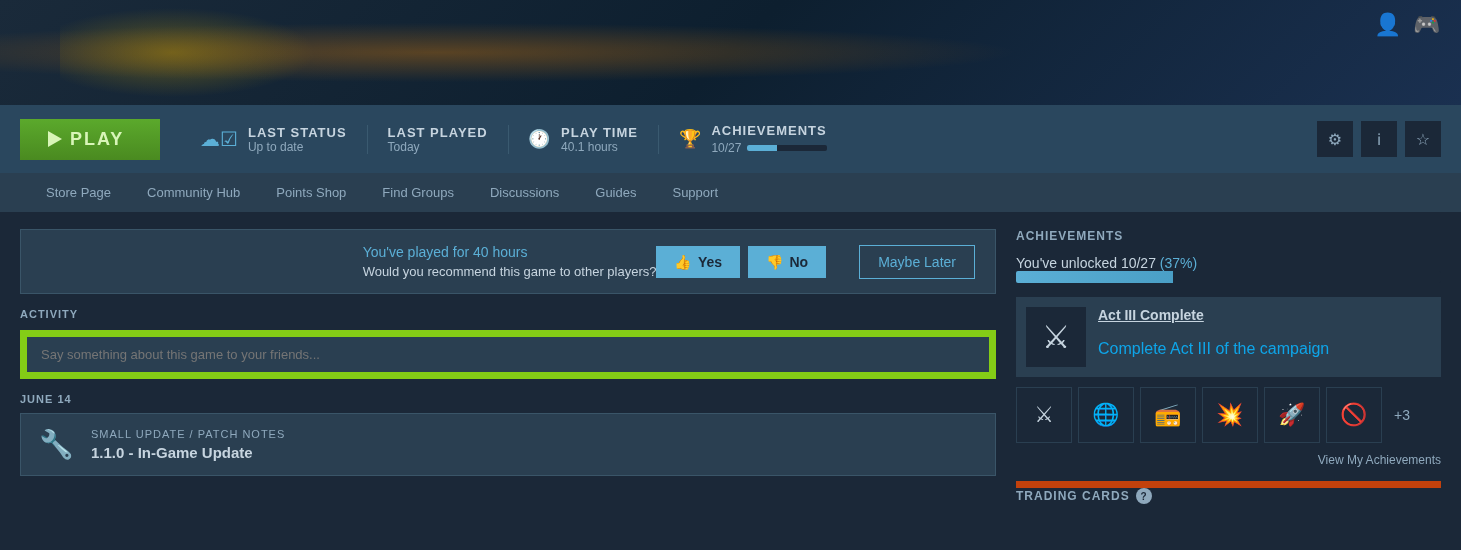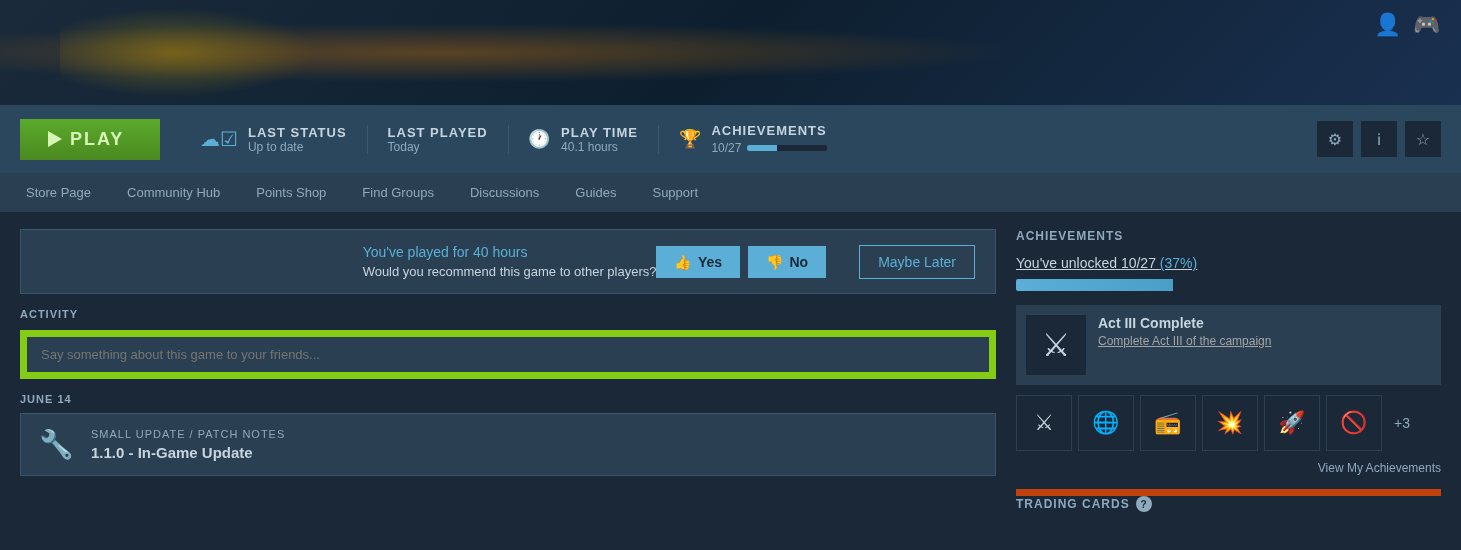--- a/index.html
+++ b/index.html
@@ -137,21 +137,21 @@
       justify-content: center;
       font-size: 16px;
     }
 
     
     .nav-bar {
       background: #2a3f51;
       display: flex;
       align-items: flex-start;
       height: 40px;
-      padding: 0 8px;
+      padding: 0 28px;
       border-bottom: 1px solid #1b2838;
     }
     .nav-item {
       color: #8fa9bd;
       font-size: 13px;
       padding: 0 18px;
       height: 100%;
       display: flex;
       align-items: center;
       cursor: pointer;
@@ -295,22 +295,20 @@
       font-size: 12px;
       font-weight: bold;
       letter-spacing: 1px;
       color: #8fa9bd;
       text-transform: uppercase;
       margin-bottom: 12px;
     }
     .achievements-summary {
       color: #c6d4df;
       font-size: 14px;
-      margin-bottom: 8px;
-      text-decoration: underline;
     }
     .achievements-summary span {
       color: #c6d4df;
     }
     .achievements-summary .pct {
       color: #5bafd6;
     }
     .big-progress-bar {
       width: 100%;
       height: 12px;
@@ -342,26 +340,26 @@
       align-items: center;
       justify-content: center;
       flex-shrink: 0;
       position: relative;
       overflow: hidden;
     }
     .achievement-details .ach-title {
       font-size: 14px;
       font-weight: bold;
       color: #c6d4df;
-      margin-bottom: 3px;
+      margin-bottom: 17px;
+      text-decoration: underline;
     }
     .achievement-details .ach-desc {
-      font-size: 12px;
-      color: #a3a3a3;
-      text-decoration: underline;
+      font-size: 16px;
+      color: #0ea5e9;
     }
 
     
     .achievement-icons-row {
       display: flex;
       gap: 6px;
       align-items: center;
       margin-bottom: 10px;
     }
     .ach-mini-icon {

